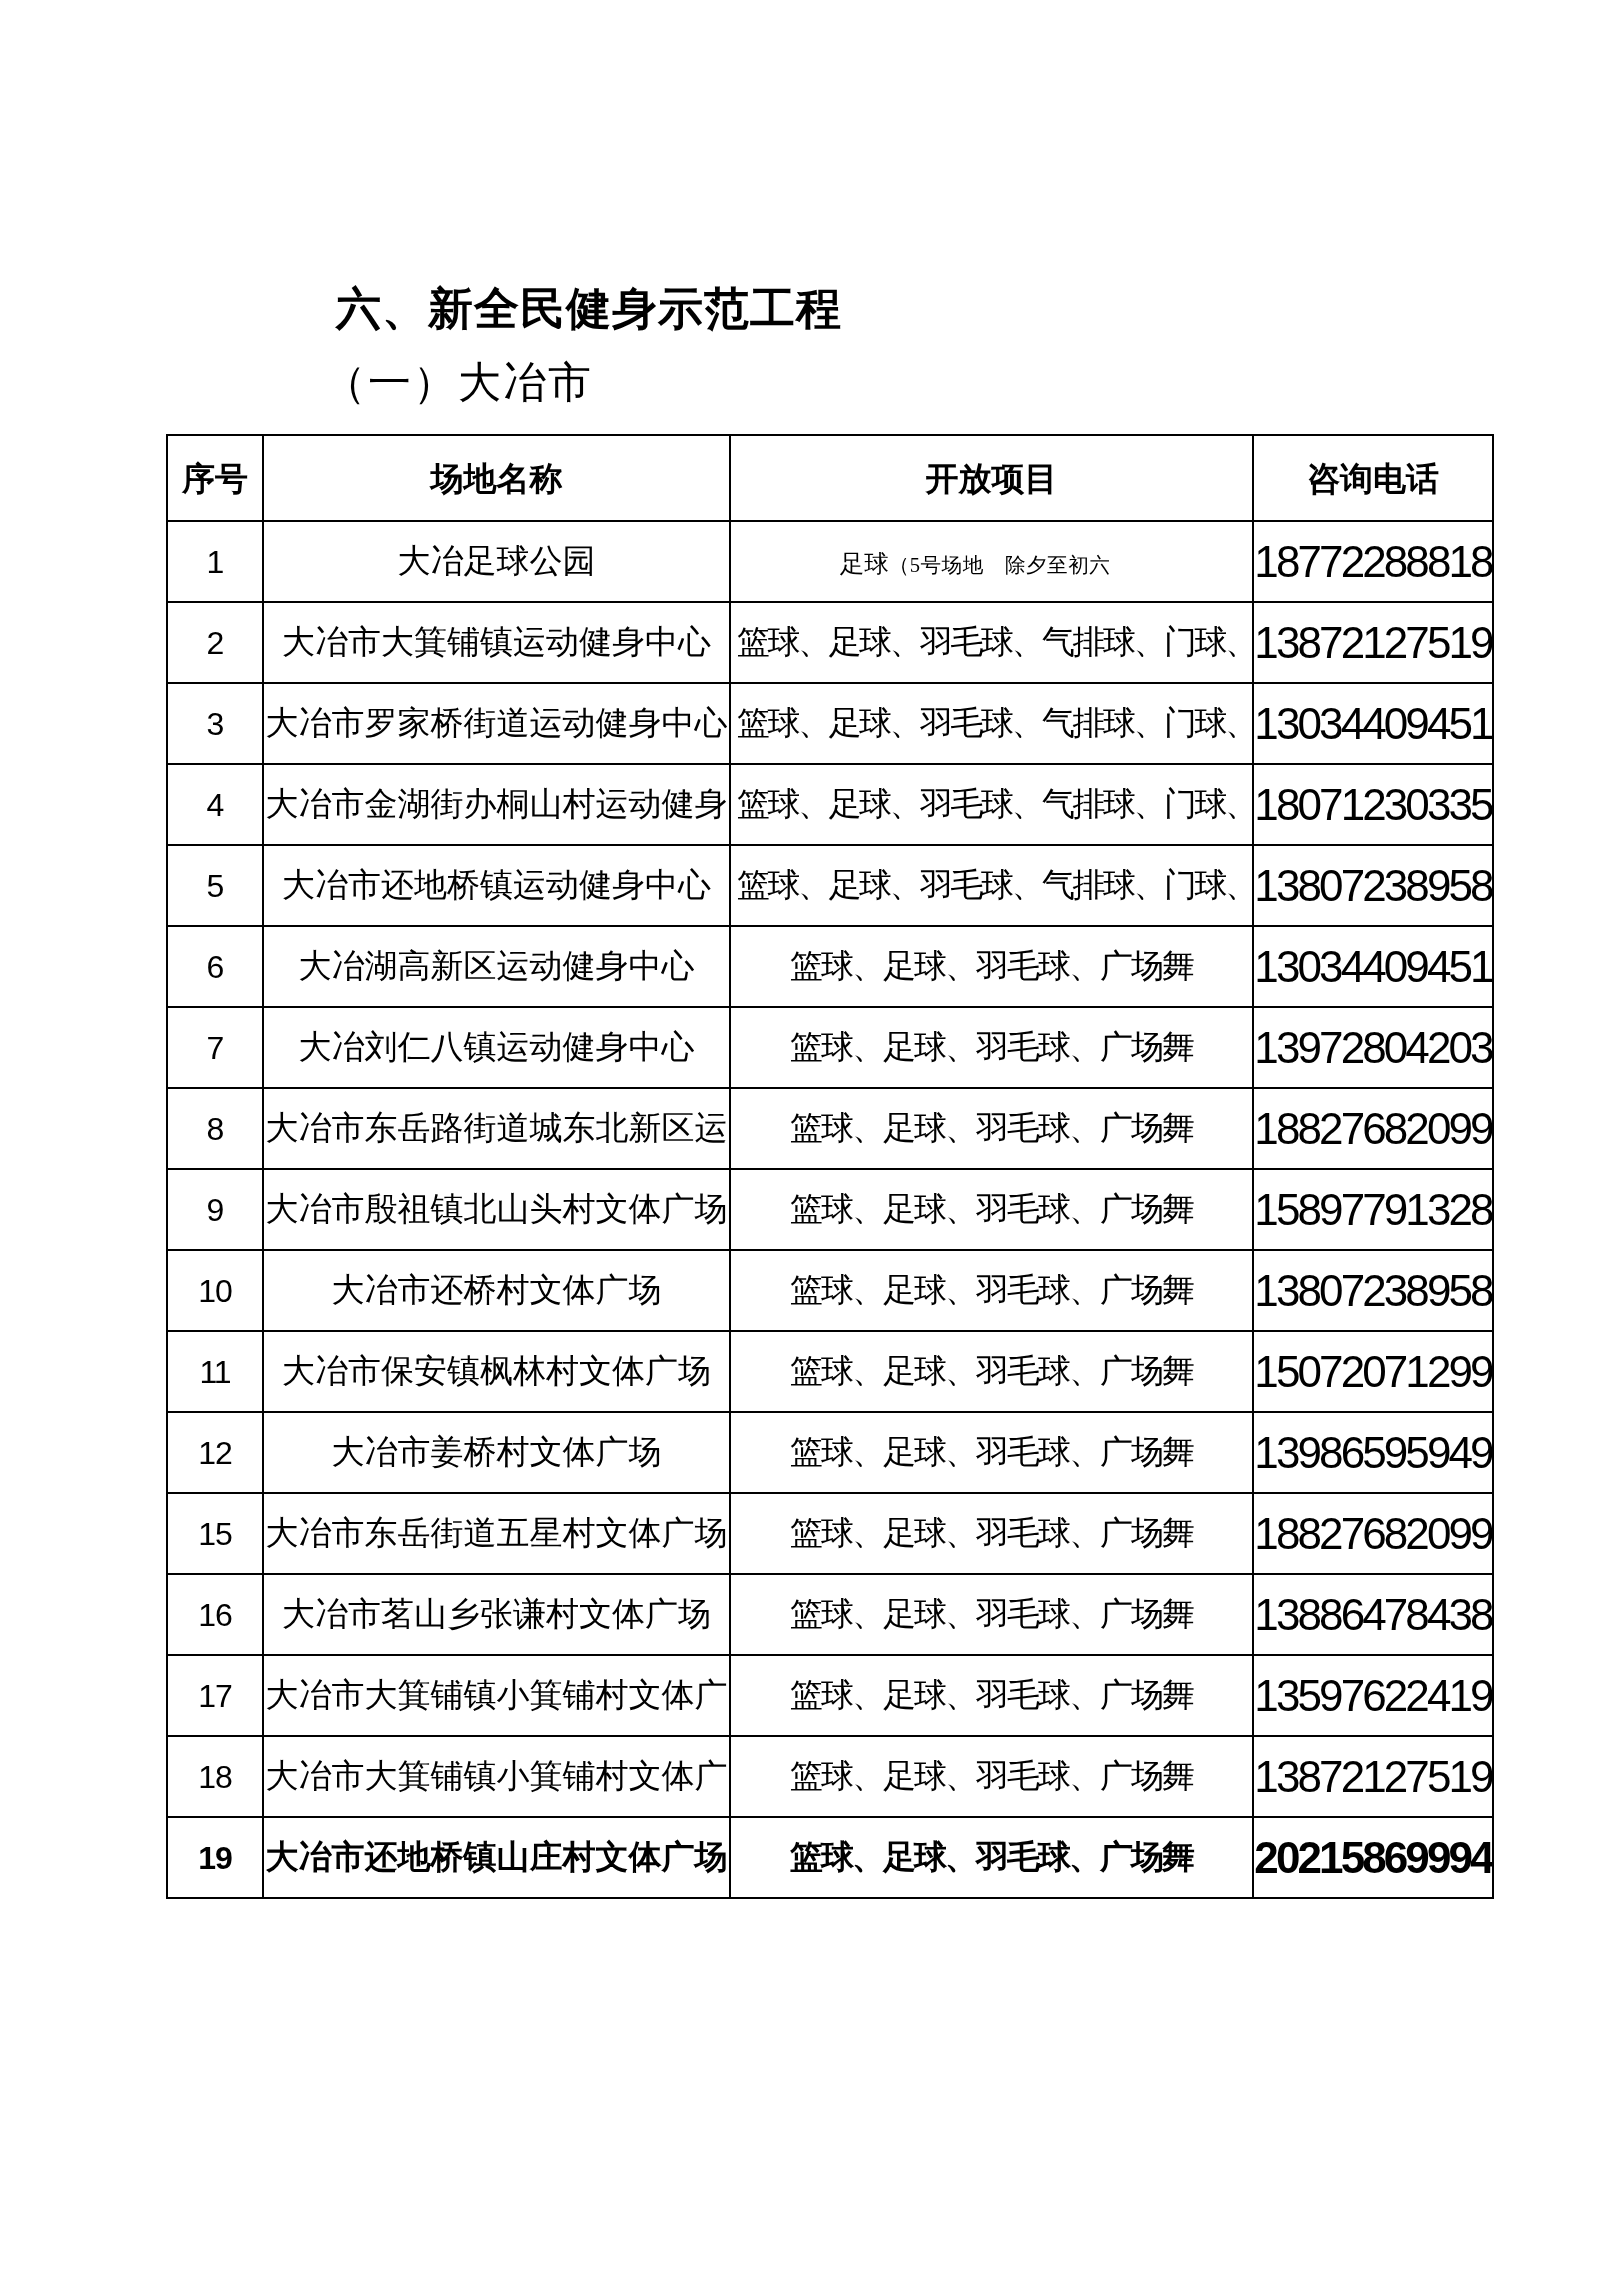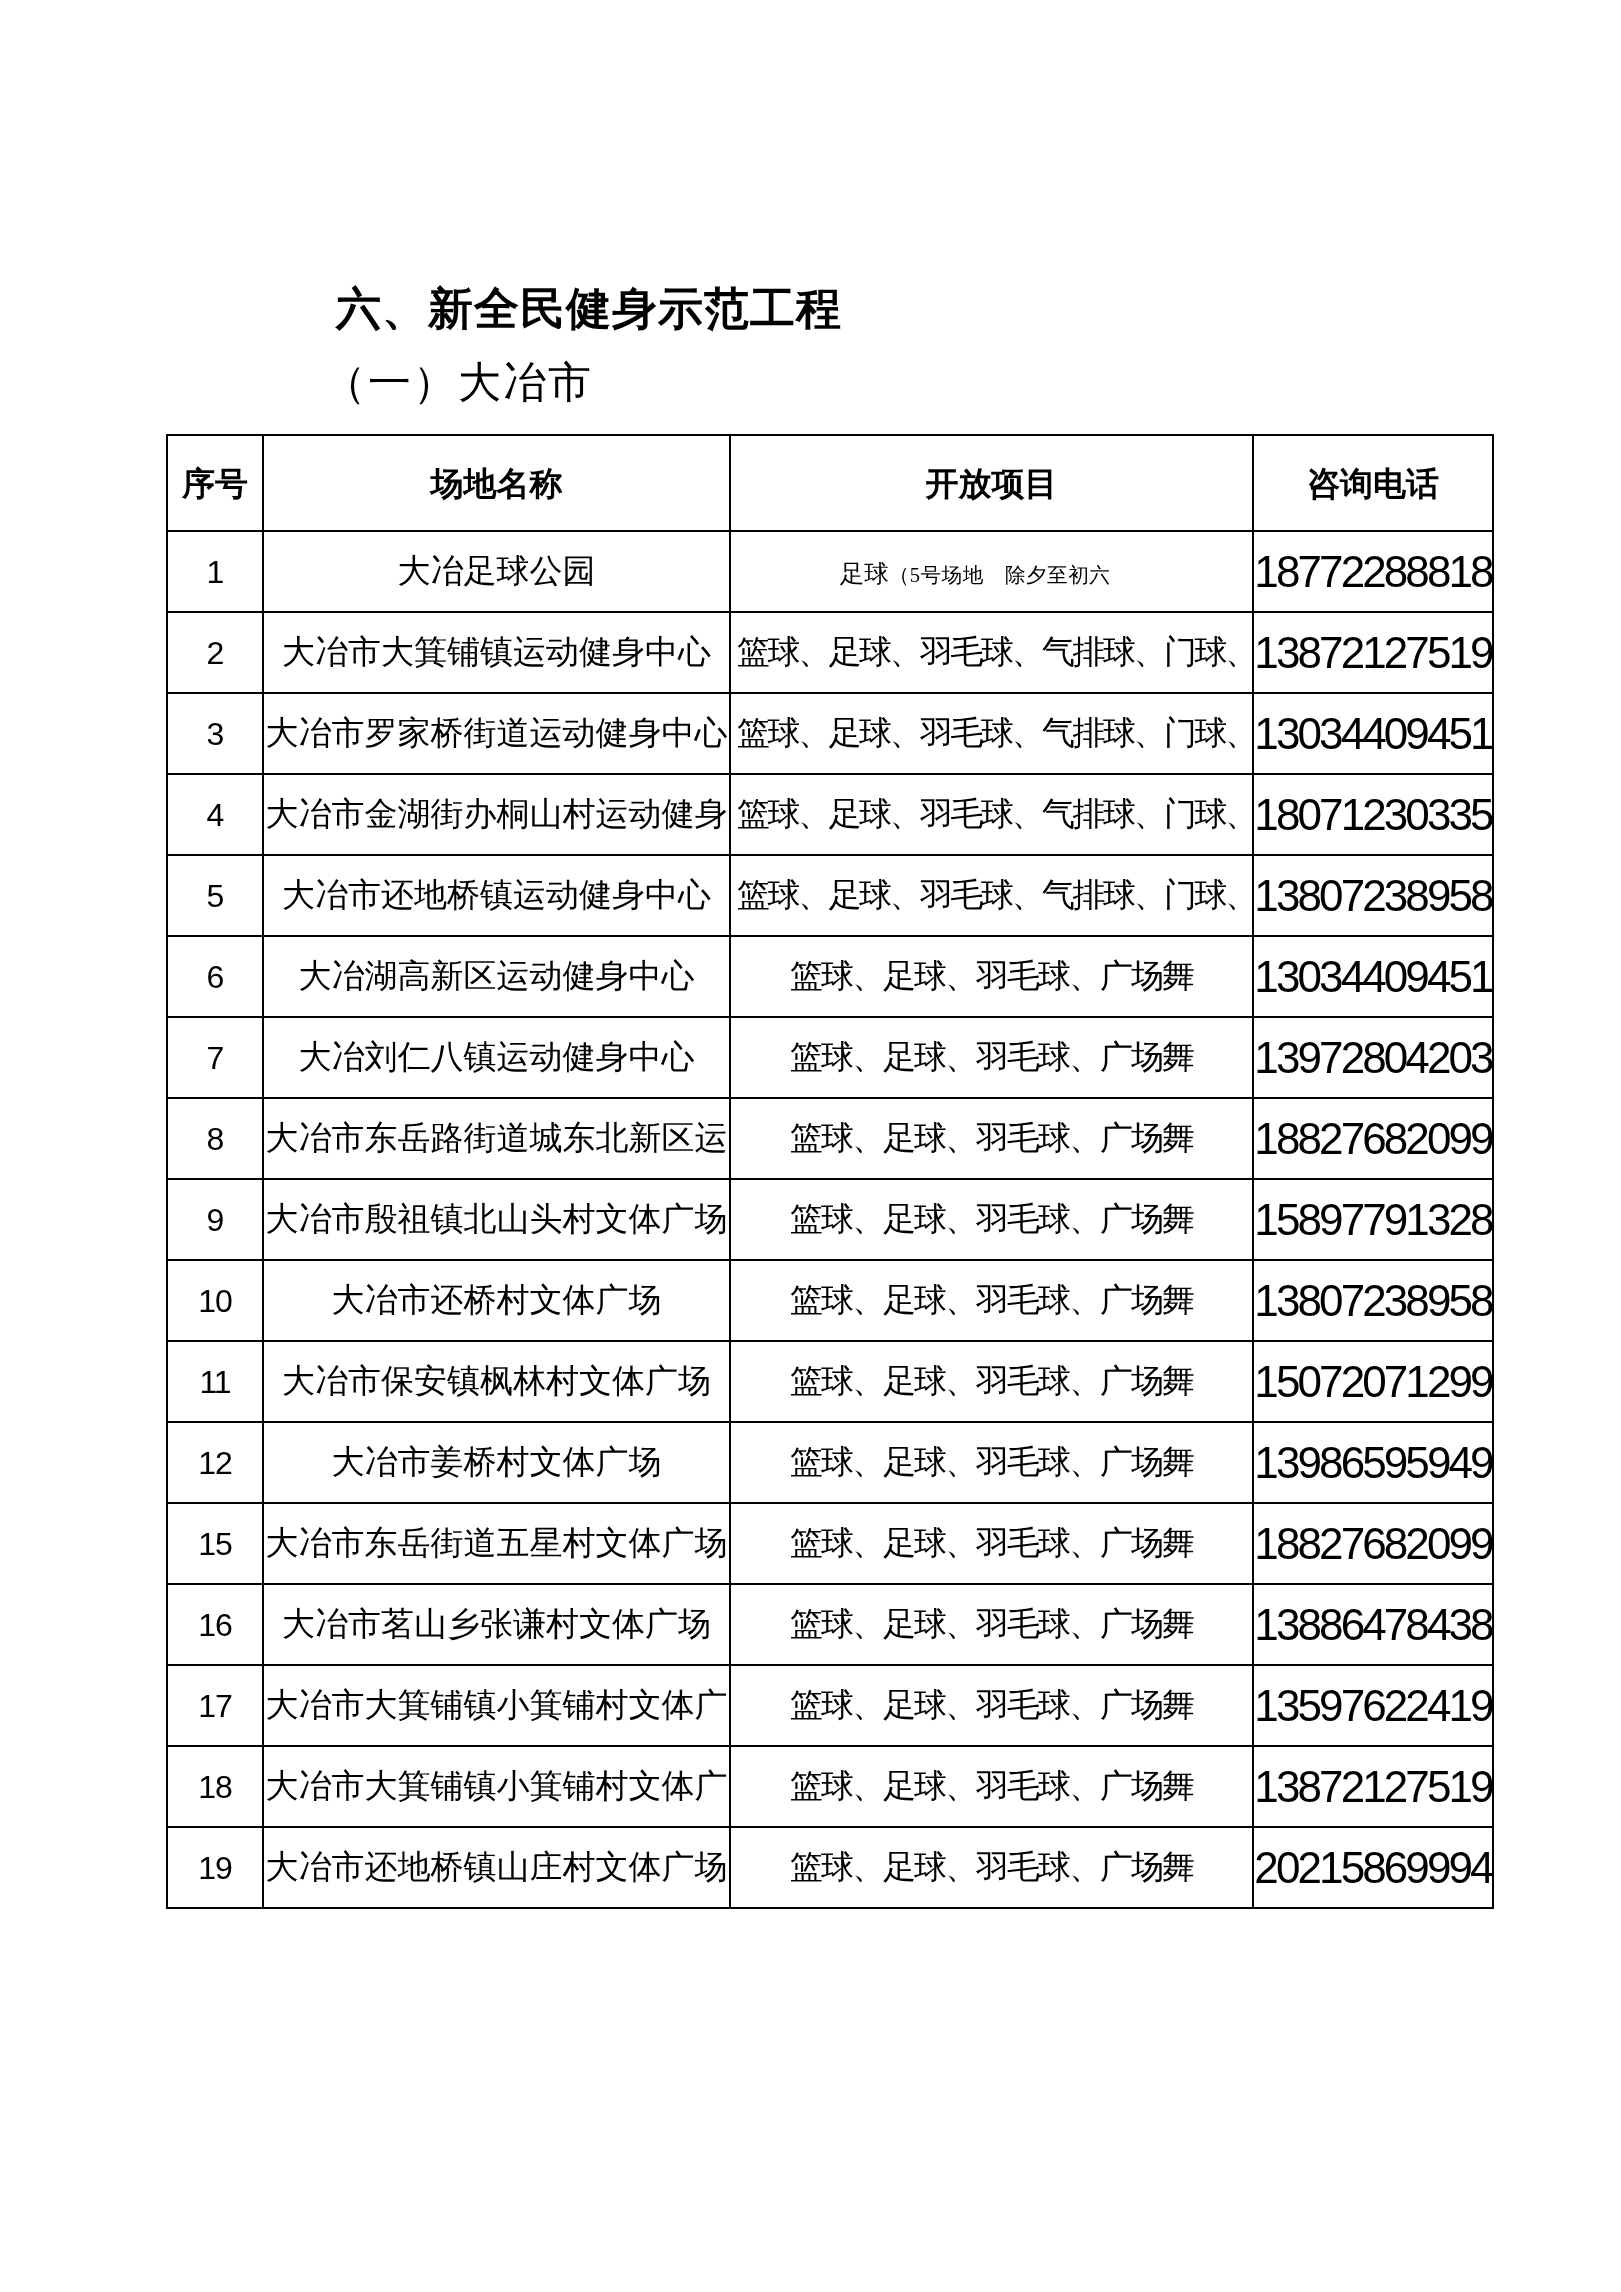--- a/index.html
+++ b/index.html
@@ -52,28 +52,28 @@
 
   th, td {
     border: 2px solid #000;
     padding: 0;
     overflow: hidden;
     white-space: nowrap;
     vertical-align: middle;
     text-align: center;
     line-height: 1;
   }
-  thead tr { height: 96px; }
+  thead tr { height: 86px; }
   tbody tr { height: 81px; }
   thead th {
     font-family: "Liberation Sans", sans-serif;
     font-weight: bold; font-size: 33px;
     border-bottom: 2.9px solid #000;
   }
-  tbody tr:last-child td { border-bottom: 2.9px solid #000; }
+  tbody tr:last-child td { border-bottom: 2.9px solid #000; font-weight: bold; }
 
   td.c-no {
     font-family: "Liberation Sans", sans-serif;
     font-size: 32px; letter-spacing: -1px;
   }
   td.c-venue {
     font-family: "Liberation Serif", serif;
     font-size: 33px; letter-spacing: 0;
   }
   td.c-projects {

